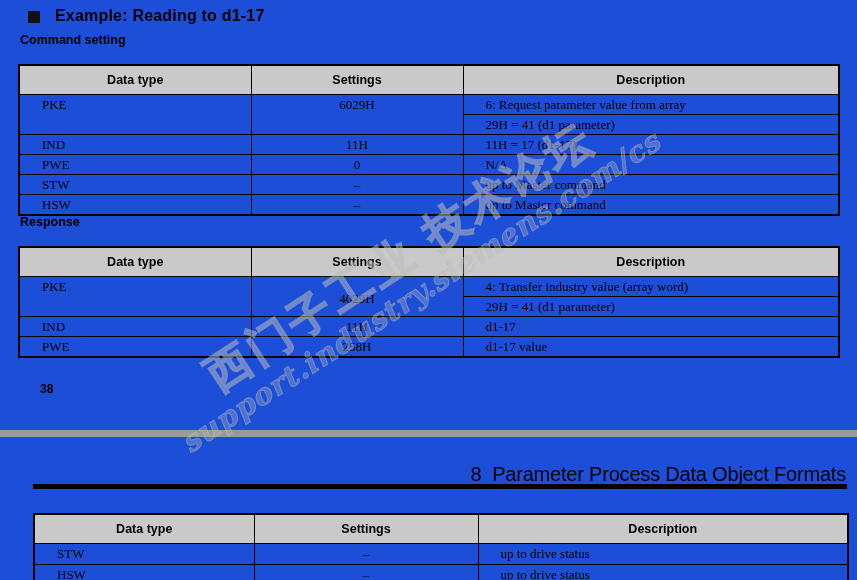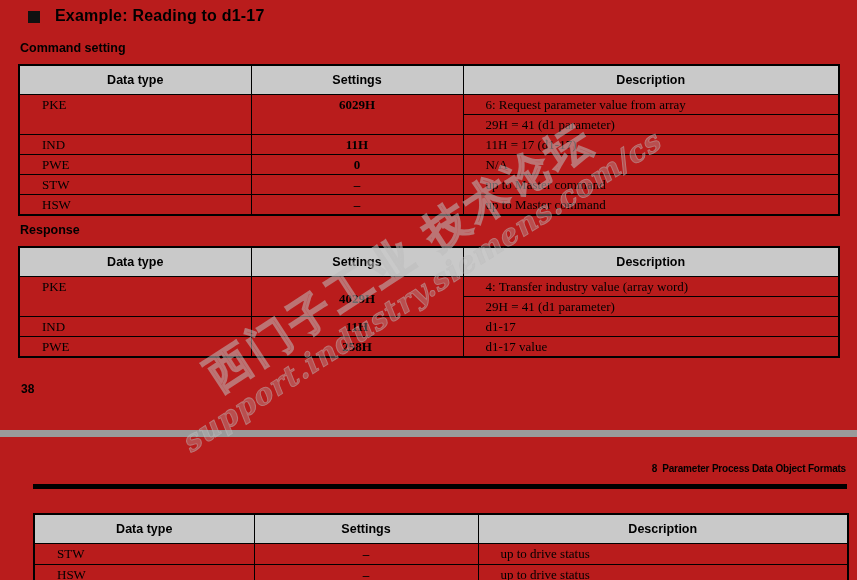--- a/index.html
+++ b/index.html
@@ -1,52 +1,52 @@
 <!DOCTYPE html>
 <html><head>
 <meta charset="utf-8">
 <style>
   html,body { margin:0; padding:0; background:#ffffff; }
   #page {
-    position:relative; width:857px; height:580px; background:#b91c1c;
+    position:relative; width:857px; height:580px; background:#1d4ed8;
     overflow:hidden; font-family:"Liberation Sans", sans-serif; color:#000;
   }
 
   
   .doc-title { position:absolute; left:28px; top:7px; display:flex; align-items:center; }
   .bullet-sq { width:12px; height:12px; background:#111; margin-right:15px; margin-top:1px; }
   .doc-title .t { font-size:16px; font-weight:bold; letter-spacing:0.2px; }
 
-  .sec-label { position:absolute; font-size:12.5px; font-weight:bold;margin-top:8px; }
+  .sec-label { position:absolute; font-size:12.5px; font-weight:bold; }
 
   
   table.doc { position:absolute; border-collapse:collapse; table-layout:fixed; border:2px solid #000; }
   table.doc th {
     background:#c9c9c9; border:1px solid #000; height:20px; padding:4px;
     font-family:"Liberation Sans", sans-serif; font-size:12.5px; font-weight:bold; text-align:center;
   }
   table.doc td {
     border:1px solid #000; height:19px; padding:0 2px 0 22px;
     font-family:"Liberation Serif", serif; font-size:13px; vertical-align:middle;
     white-space:nowrap; overflow:hidden;
   }
-  table.doc td.center { text-align:center; padding:0;font-weight:bold; }
+  table.doc td.center { text-align:center; padding:0; }
   table.status-t { border-bottom:4px solid #000; }
   table.status-t td { height:20px; }
 
   
-  .page-num { position:absolute; left:21px; top:382px; font-size:12px; font-weight:bold; }
+  .page-num { position:absolute; left:40px; top:382px; font-size:12px; font-weight:bold; }
   .footer-right { position:absolute; right:27px; top:384px; font-size:11.5px; white-space:pre; letter-spacing:-0.2px; }
   .footer-right .b { font-weight:bold; }
 
   
   .divider-bar { position:absolute; left:0; top:430px; width:857px; height:7px; background:#9a9a9a; }
 
   
-  .chapter-head { position:absolute; right:11px; top:463px; font-size:10px; font-weight:bold; white-space:pre; letter-spacing:-0.2px; }
+  .chapter-head { position:absolute; right:11px; top:463px; font-size:20px; font-weight:normal; white-space:pre; letter-spacing:-0.2px; }
   .chapter-rule { position:absolute; left:33px; top:484px; width:814px; height:5px; background:#000; }
 
   
   .watermark {
     position:absolute; left:140px; top:225px; width:570px; height:140px;
     transform:rotate(-33deg); transform-origin:center center;
     text-align:center; pointer-events:none; z-index:9; opacity:0.55;
   }
   .wm1 {
     font-size:44px; font-weight:bold; letter-spacing:4px; line-height:1.1;

